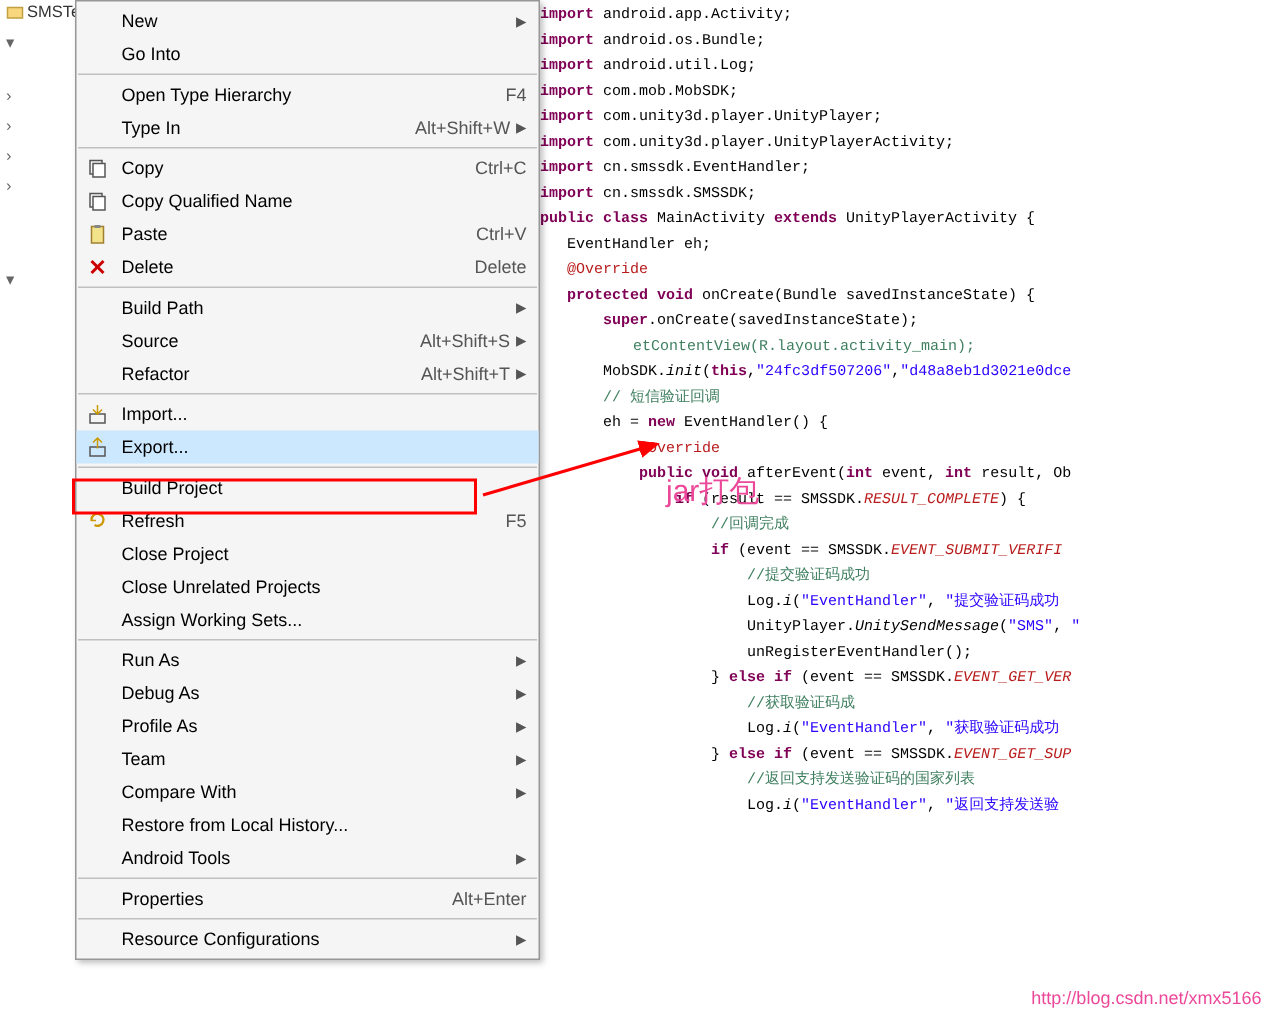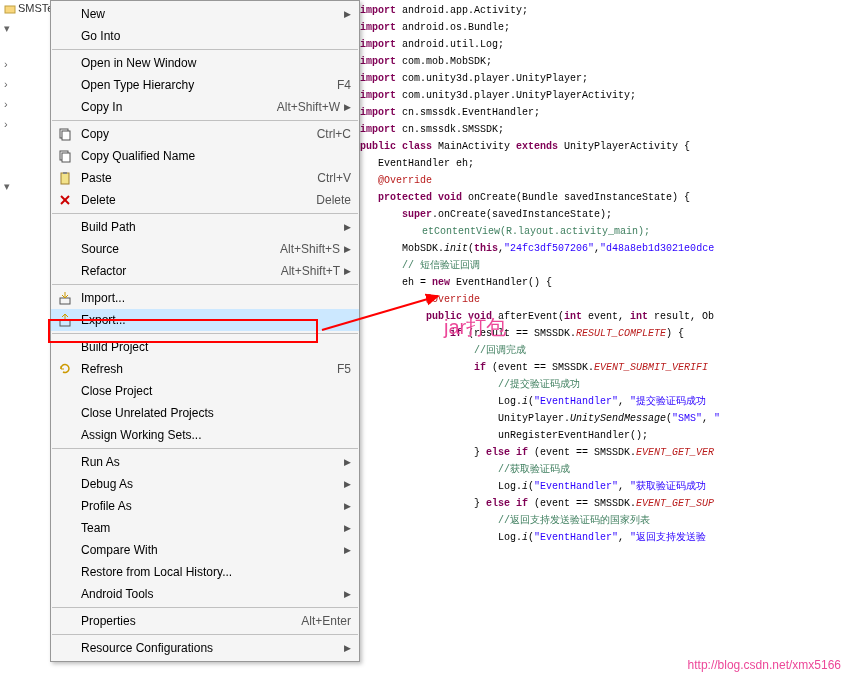--- a/index.html
+++ b/index.html
@@ -51,30 +51,26 @@
       <span class="menu-label">New</span>
       <span class="menu-arrow">▶</span>
     </div>
     <div class="menu-item">
       <span class="menu-icon"></span>
       <span class="menu-label">Go Into</span>
     </div>
     <div class="menu-sep"></div>
     <div class="menu-item">
       <span class="menu-icon"></span>
-      <span class="menu-label">Open in New Window</span>
-    </div>
-    <div class="menu-item">
-      <span class="menu-icon"></span>
       <span class="menu-label">Open Type Hierarchy</span>
       <span class="menu-key">F4</span>
     </div>
     <div class="menu-item">
       <span class="menu-icon"></span>
-      <span class="menu-label">Copy In</span>
+      <span class="menu-label">Type In</span>
       <span class="menu-key">Alt+Shift+W</span>
       <span class="menu-arrow">▶</span>
     </div>
     <div class="menu-sep"></div>
     <div class="menu-item">
       <span class="menu-icon">
         <svg width="14" height="14">
           <rect x="2" y="2" width="8" height="9" fill="none" stroke="#555"></rect>
           <rect x="4" y="4" width="8" height="9" fill="#fff" stroke="#555"></rect>
         </svg>

